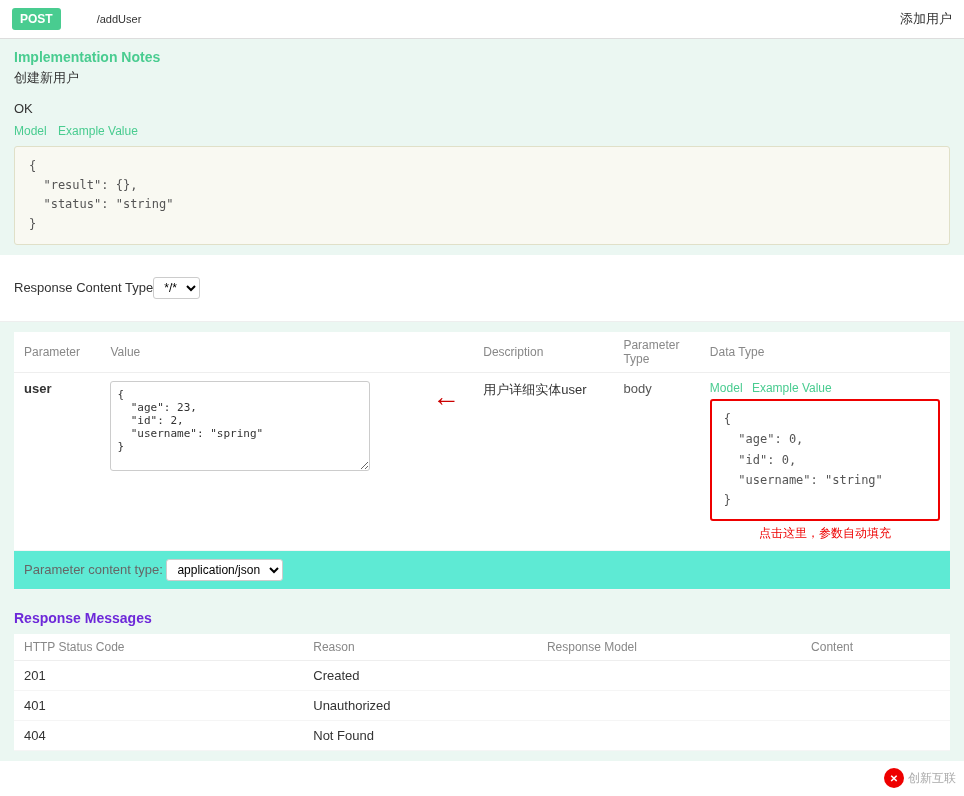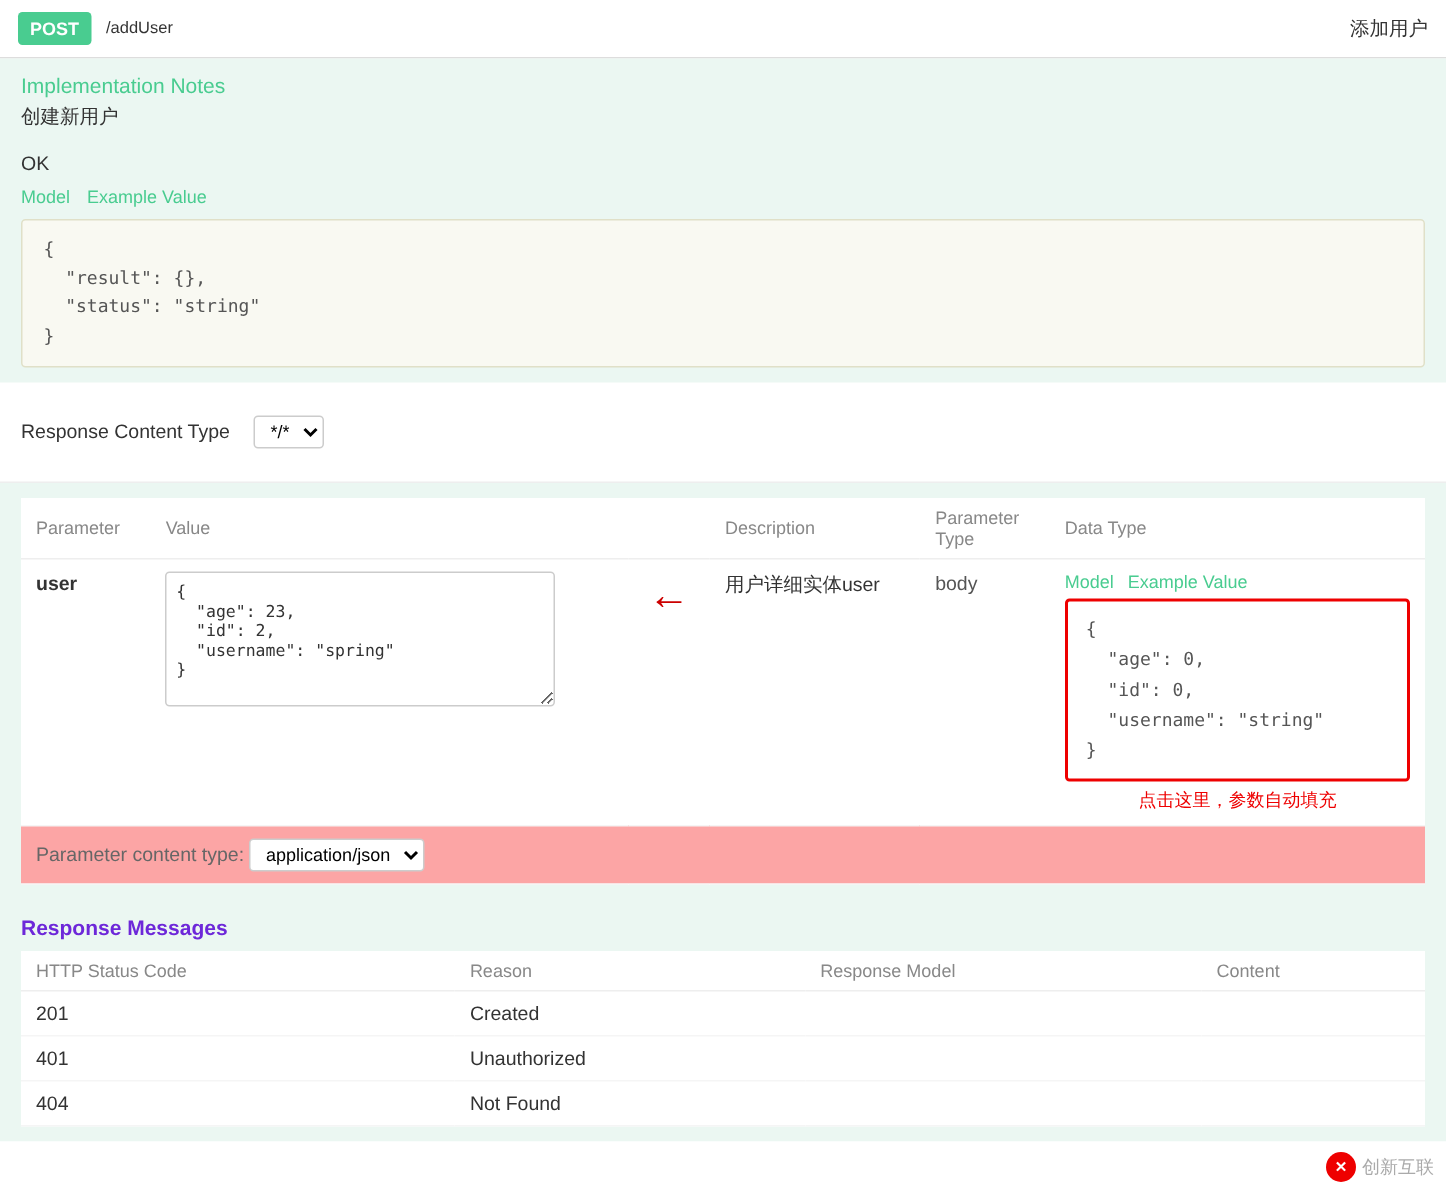--- a/index.html
+++ b/index.html
@@ -8,20 +8,21 @@
       font-size: 13px;
       background: #fff;
       color: #333;
     }
     .header-bar {
       display: flex;
       align-items: center;
       padding: 8px 12px;
       border-bottom: 1px solid #ddd;
       background: #fff;
+      gap: 26px;
     }
     .post-badge {
       background: #49cc90;
       color: #fff;
       font-weight: bold;
       font-size: 12px;
       padding: 4px 8px;
       border-radius: 3px;
       margin-right: 10px;
     }
@@ -34,21 +35,21 @@
       color: #333;
       font-size: 13px;
     }
     .section {
       padding: 10px 14px;
       background: #ebf7f2;
     }
     .section-title {
       color: #49cc90;
       font-size: 14px;
-      font-weight: normal;
+      font-weight: bold;
       margin-bottom: 4px;
     }
     .section-subtitle {
       color: #333;
       font-size: 13px;
     }
     .code-box {
       background: #f9f9f2;
       border: 1px solid #e0e0c8;
       border-radius: 3px;
@@ -66,21 +67,21 @@
     }
     .model-label span {
       color: #49cc90;
       cursor: pointer;
       margin-right: 8px;
     }
     .response-content-type {
       padding: 22px 14px;
       display: flex;
       align-items: center;
-      gap: 16px;
+      gap: 0;
       font-size: 13px;
       border-bottom: 1px solid #eee;
     }
     .select-box {
       border: 1px solid #ccc;
       border-radius: 3px;
       padding: 2px 6px;
       font-size: 12px;
       background: #fff;
     }
@@ -166,21 +167,21 @@
     .arrow-annotation {
       color: #e00;
       font-size: 12px;
       text-align: center;
       margin-top: 4px;
     }
     .param-content-type-row {
       padding: 8px 10px;
       font-size: 12px;
       color: #666;
-      background: #fca5a5;
+      background: #5eead4;
     }
     .response-messages-section {
       padding: 10px 14px;
       background: #ebf7f2;
     }
     .response-messages-title {
       color: #6d28d9;
       font-size: 14px;
       font-weight: bold;
       margin-bottom: 8px;

